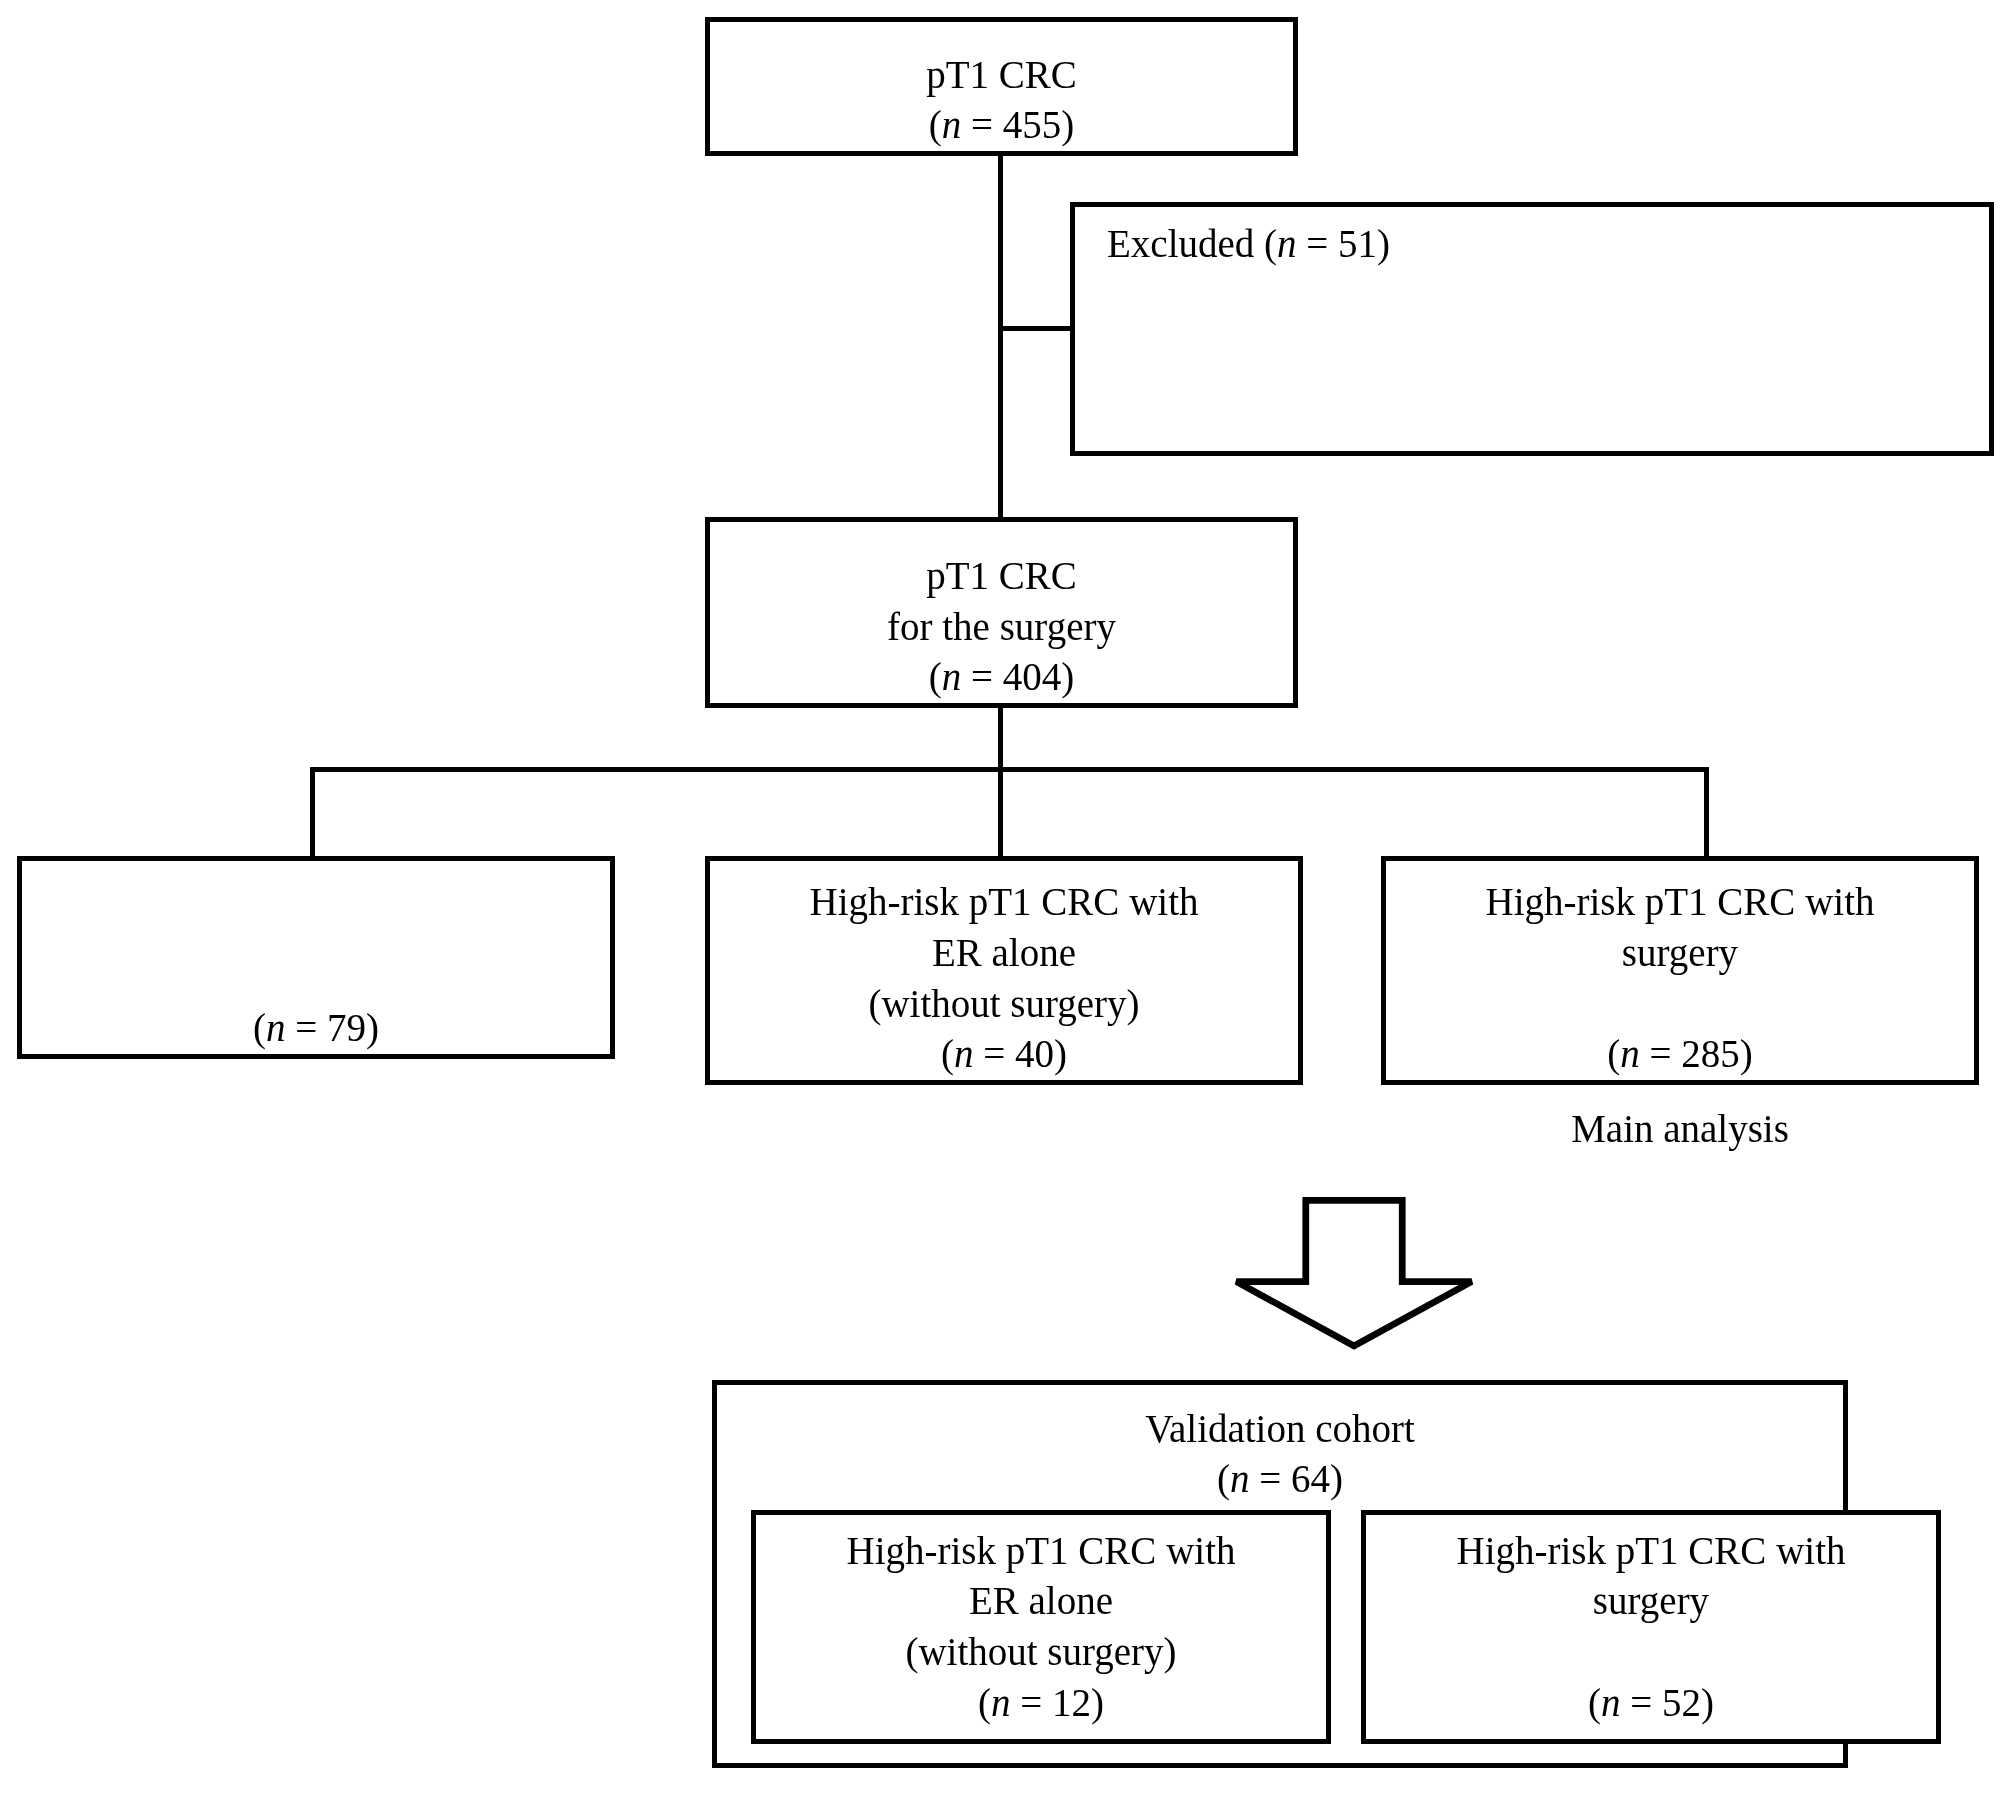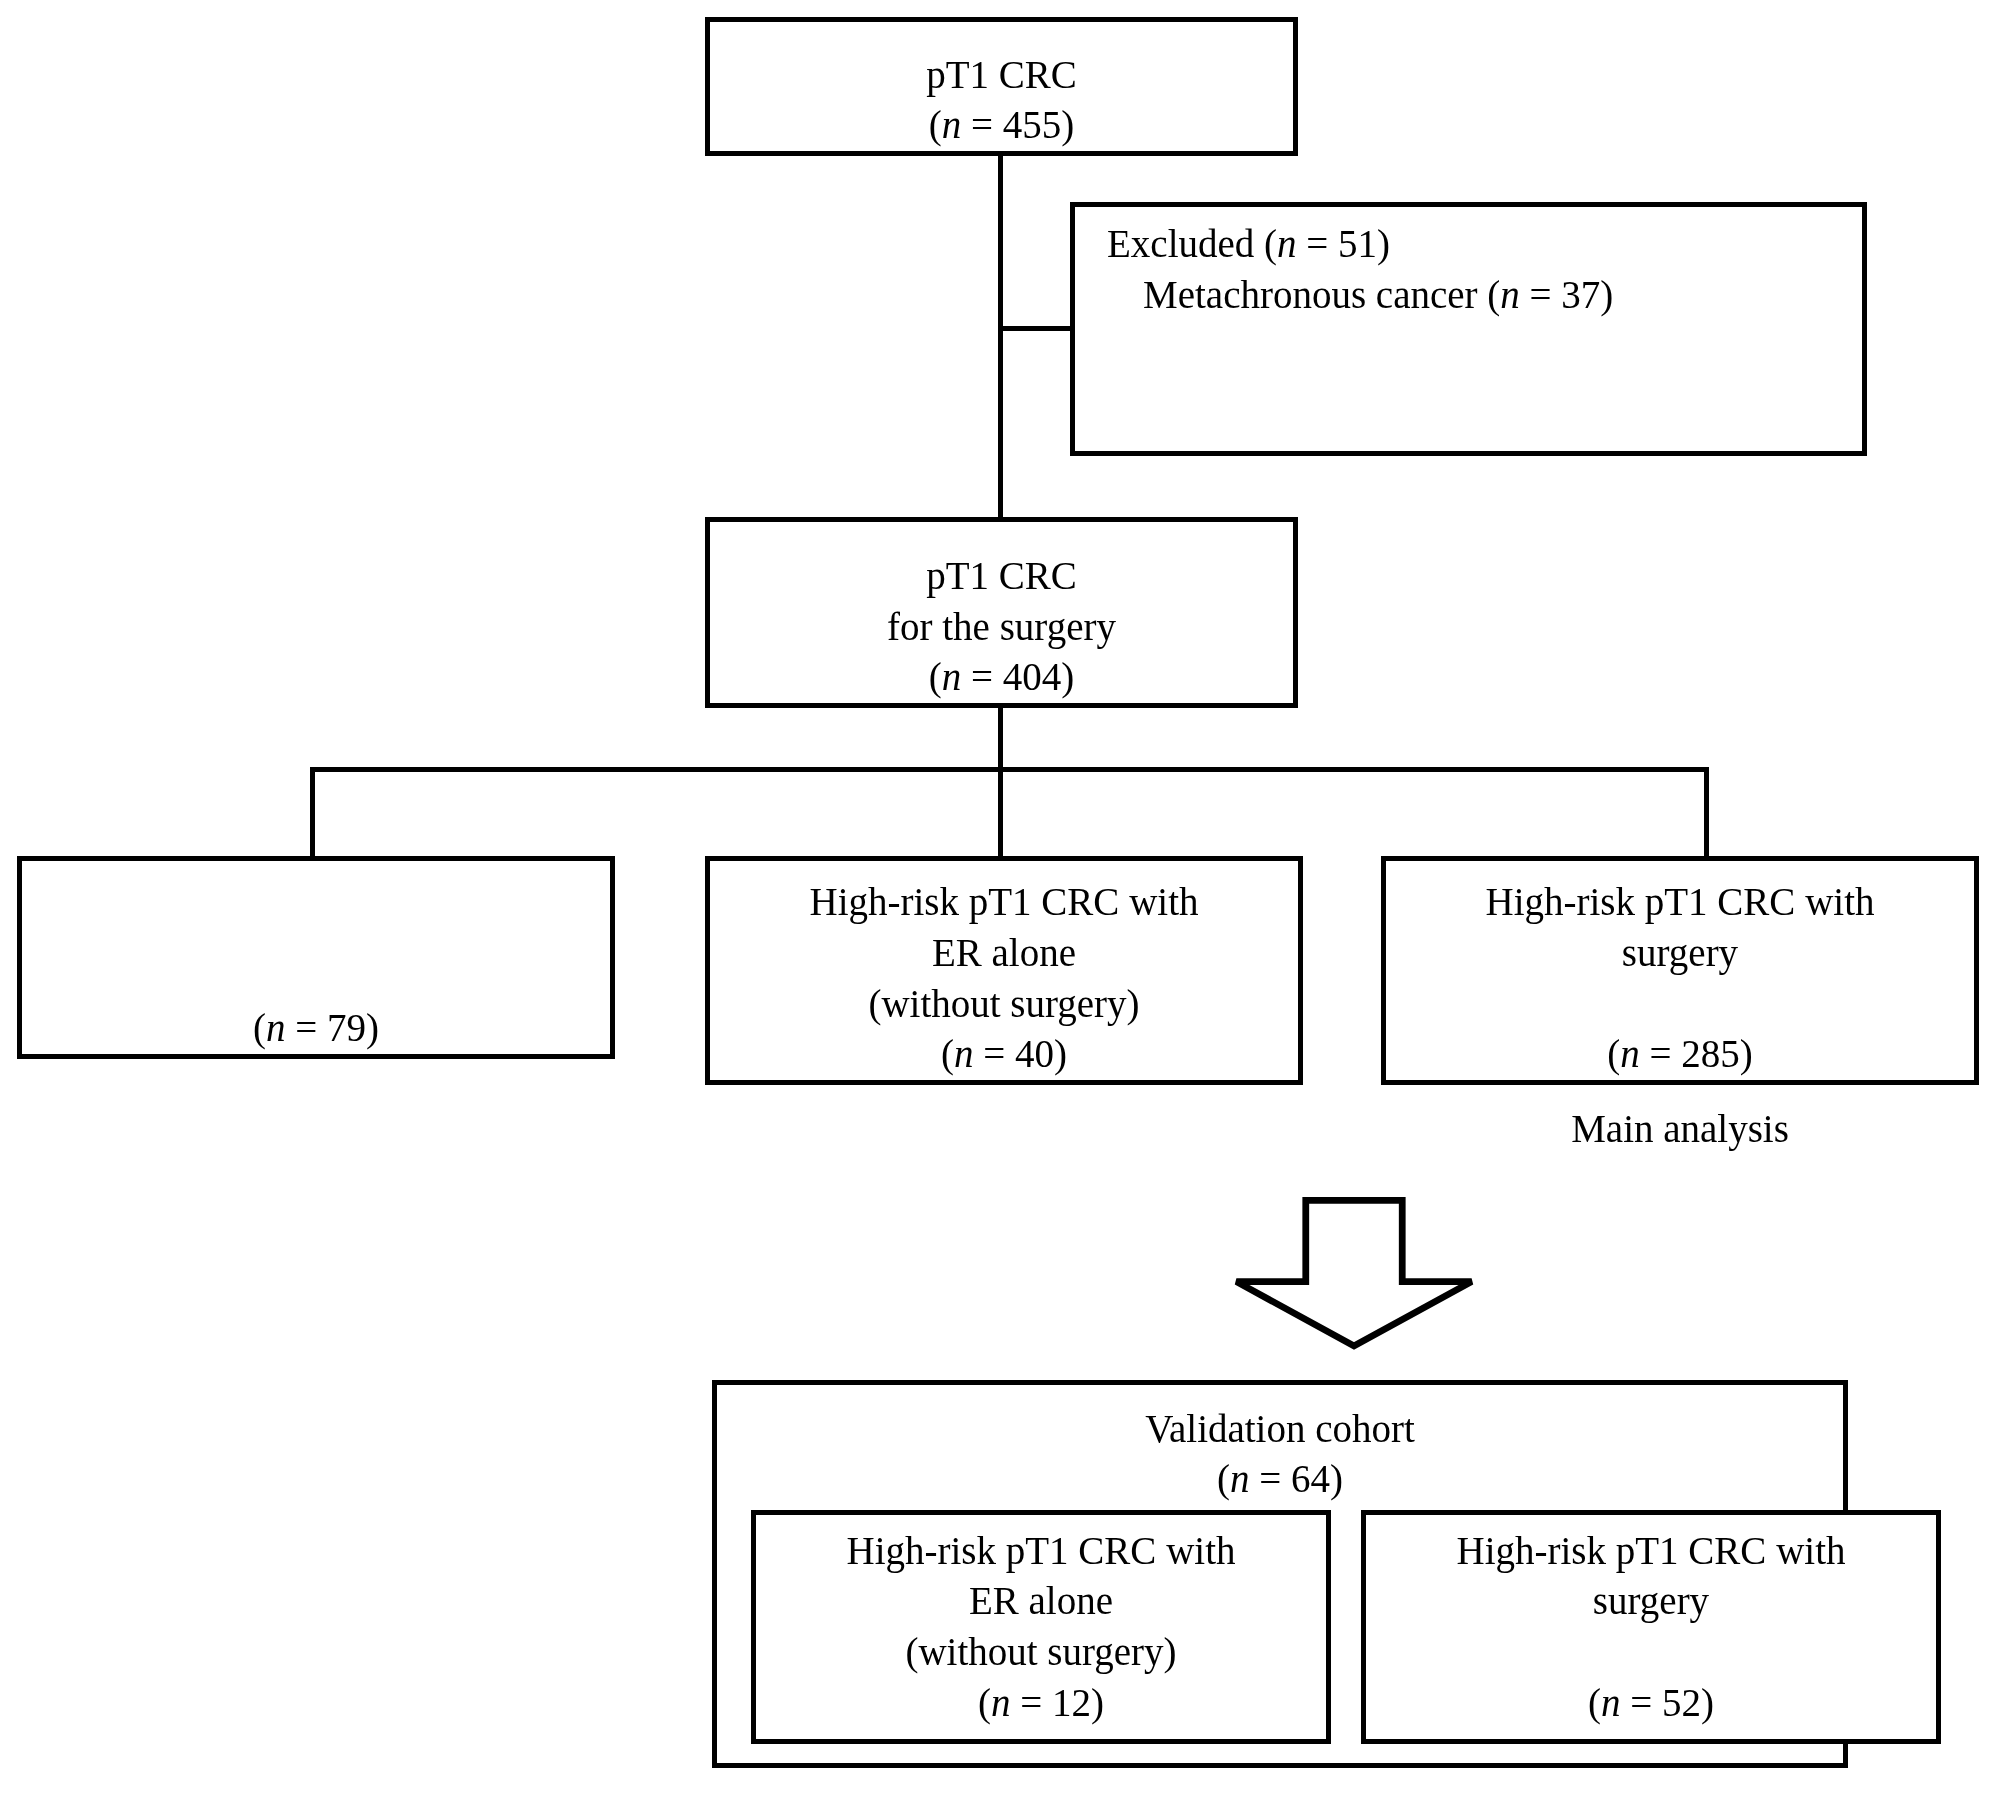--- a/index.html
+++ b/index.html
@@ -48,21 +48,21 @@
   }
   .ital-n { font-style: italic; }
   .blank-line { visibility: hidden; }
   .txt-line { display: block; white-space: nowrap; }
 
   
   #box-pt1-crc-total { left: 705px; top: 17px; width: 593px; height: 139px; }
 
   
   #box-excluded {
-    left: 1070px; top: 202px; width: 797px; height: 254px;
+    left: 1070px; top: 202px; width: 924px; height: 254px;
     padding: 12px 0 0 32px;
     font-size: 39px;
   }
   #box-excluded .indent { padding-left: 36px; }
 
   
   #box-pt1-crc-analysis { left: 705px; top: 517px; width: 593px; height: 191px; }
 
   
   #box-low-risk { left: 17px; top: 856px; width: 598px; height: 203px; }
@@ -141,21 +141,20 @@
 
   <div class="line" style="left:1704px; top:767px; width:5.1px; height:92px;"></div>
 
   <div class="node" id="box-pt1-crc-total">
     <span class="txt-line">pT1 CRC</span>
     <span class="txt-line">(<span class="ital-n">n</span><span> = 455)</span></span>
   </div>
 
   <div class="node left-align" id="box-excluded">
     <span class="txt-line"><span>Excluded (</span><span class="ital-n">n</span><span> = 51)</span></span>
-    <span class="txt-line indent"><span>Metachronous cancer (</span><span class="ital-n">n</span><span> = 37)</span></span>
   </div>
 
   <div class="node" id="box-pt1-crc-analysis">
     <span class="txt-line">pT1 CRC</span>
     <span class="txt-line">for the surgery</span>
     <span class="txt-line">(<span class="ital-n">n</span><span> = 404)</span></span>
   </div>
 
   <div class="node" id="box-low-risk">
     <span class="txt-line blank-line">&nbsp;</span>

